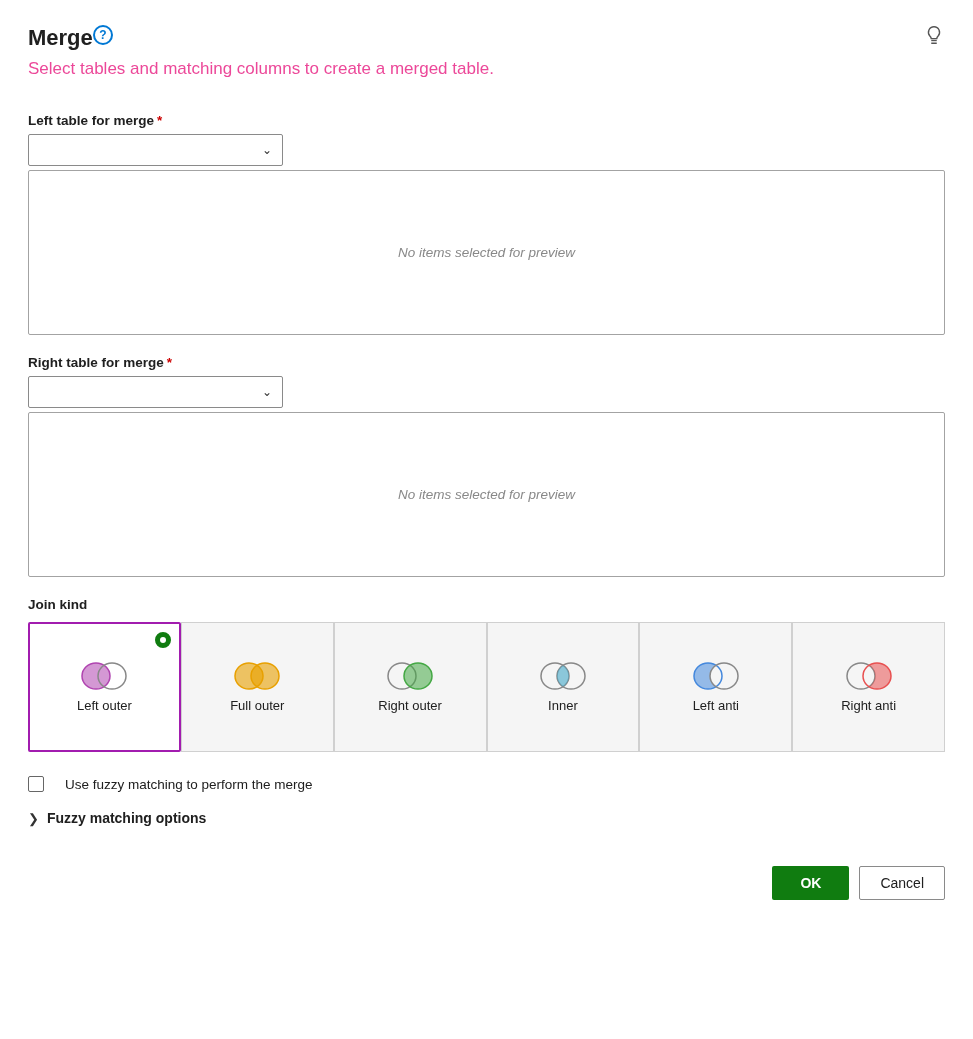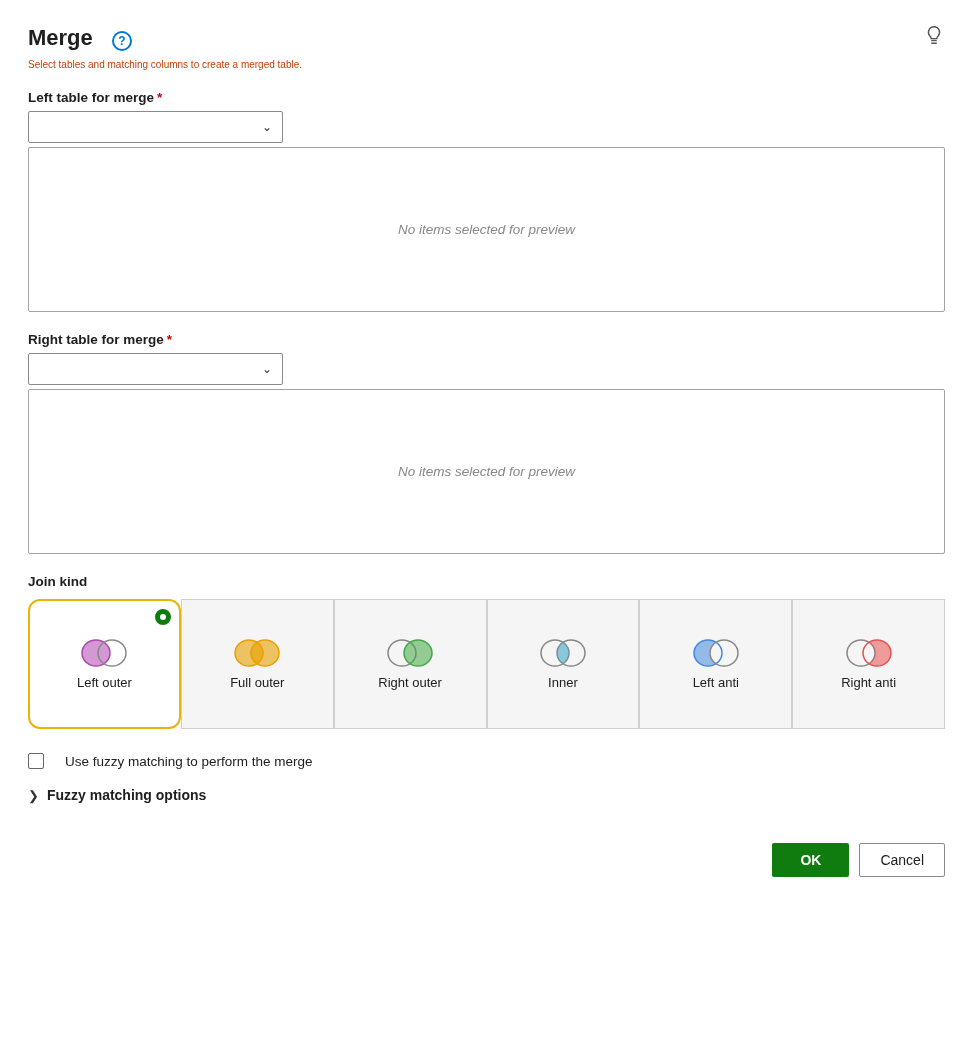--- a/index.html
+++ b/index.html
@@ -14,22 +14,22 @@
     }
 
     .header {
       display: flex;
       align-items: center;
       justify-content: space-between;
       margin-bottom: 8px;
     }
     .header-left {
       display: flex;
-      align-items: flex-end;
-      gap: 19px;
+      align-items: flex-start;
+      gap: 0;
     }
     .title {
       font-size: 22px;
       font-weight: 600;
     }
     .help-icon {
       width: 20px; height: 20px;
       border-radius: 50%;
       border: 2px solid #0078d4;
       display: flex; align-items: center; justify-content: center;
@@ -38,23 +38,23 @@
       font-size: 12px;
       cursor: pointer;
     }
     .lightbulb-icon {
       font-size: 20px;
       color: #555;
       cursor: pointer;
     }
 
     .subtitle {
-      color: #c2410c;
-      margin-bottom: 20px;
-      font-size: 10px;
+      color: #ec4899;
+      margin-bottom: 34px;
+      font-size: 17px;
     }
 
     .field-label {
       font-weight: 600;
       margin-bottom: 6px;
       font-size: 13.5px;
     }
     .required {
       color: #c00;
       margin-left: 3px;
@@ -112,23 +112,23 @@
       background: #f5f5f5;
       display: flex;
       flex-direction: column;
       align-items: center;
       justify-content: center;
       cursor: pointer;
       gap: 6px;
       position: relative;
     }
     .join-option:first-child {
-      border: 2px solid #eab308;
-      background: #fff;
-      border-radius: 12px;
+      border: 2px solid #a21caf;
+      background: #fff;
+      border-radius: 2px;
     }
     .join-option-label {
       font-size: 13px;
       color: #202020;
       text-align: center;
       line-height: 1.3;
     }
 
     .selected-dot {
       position: absolute;

